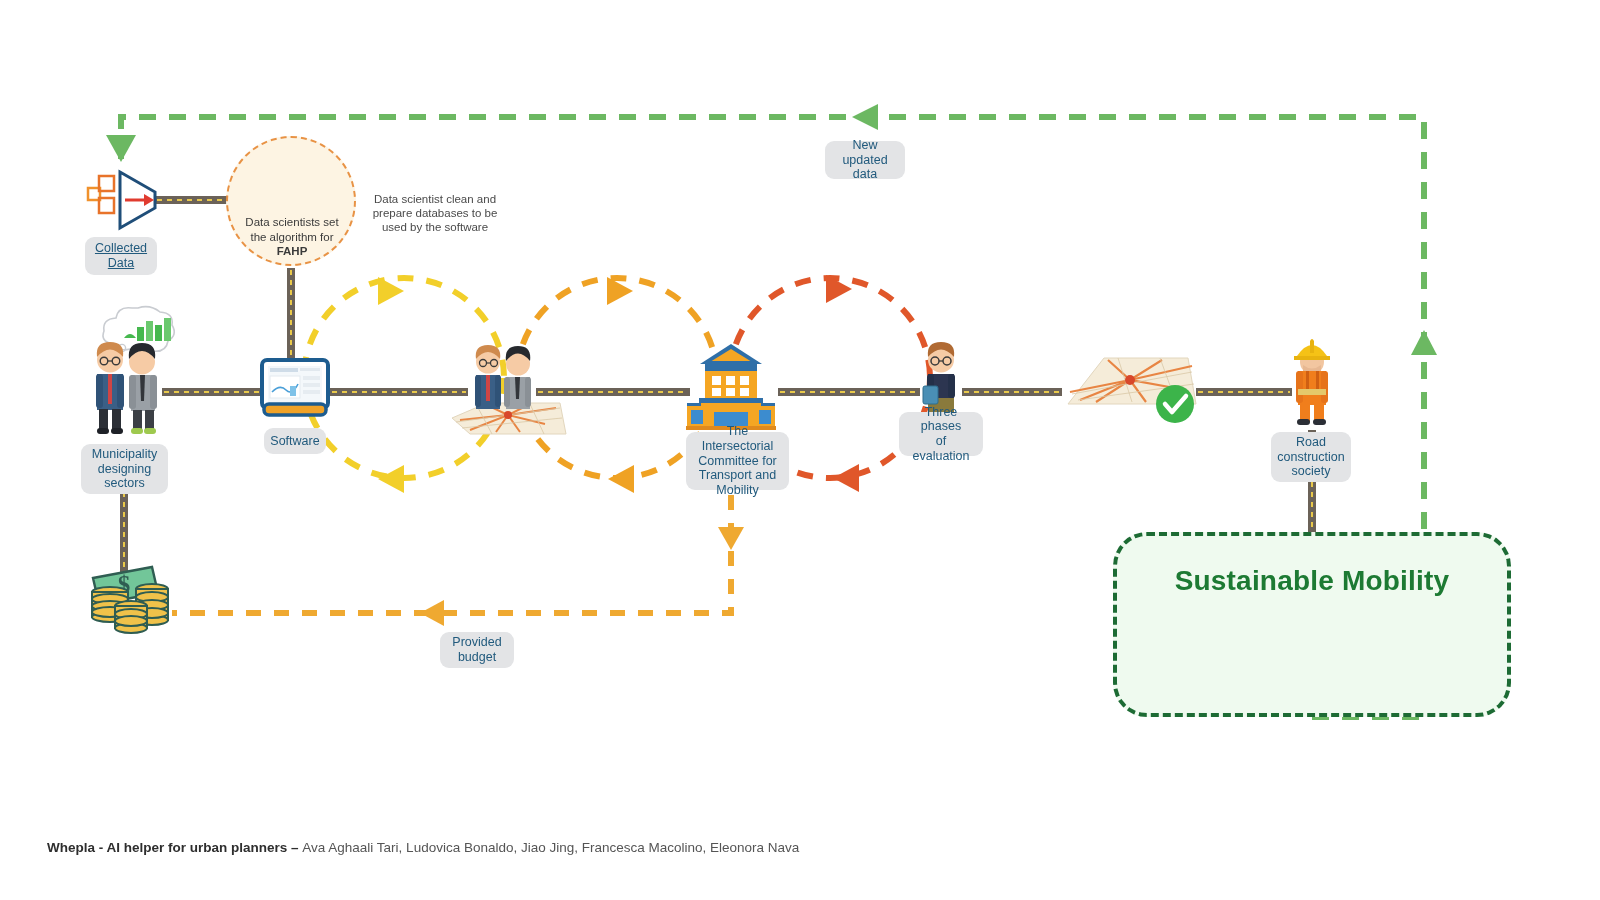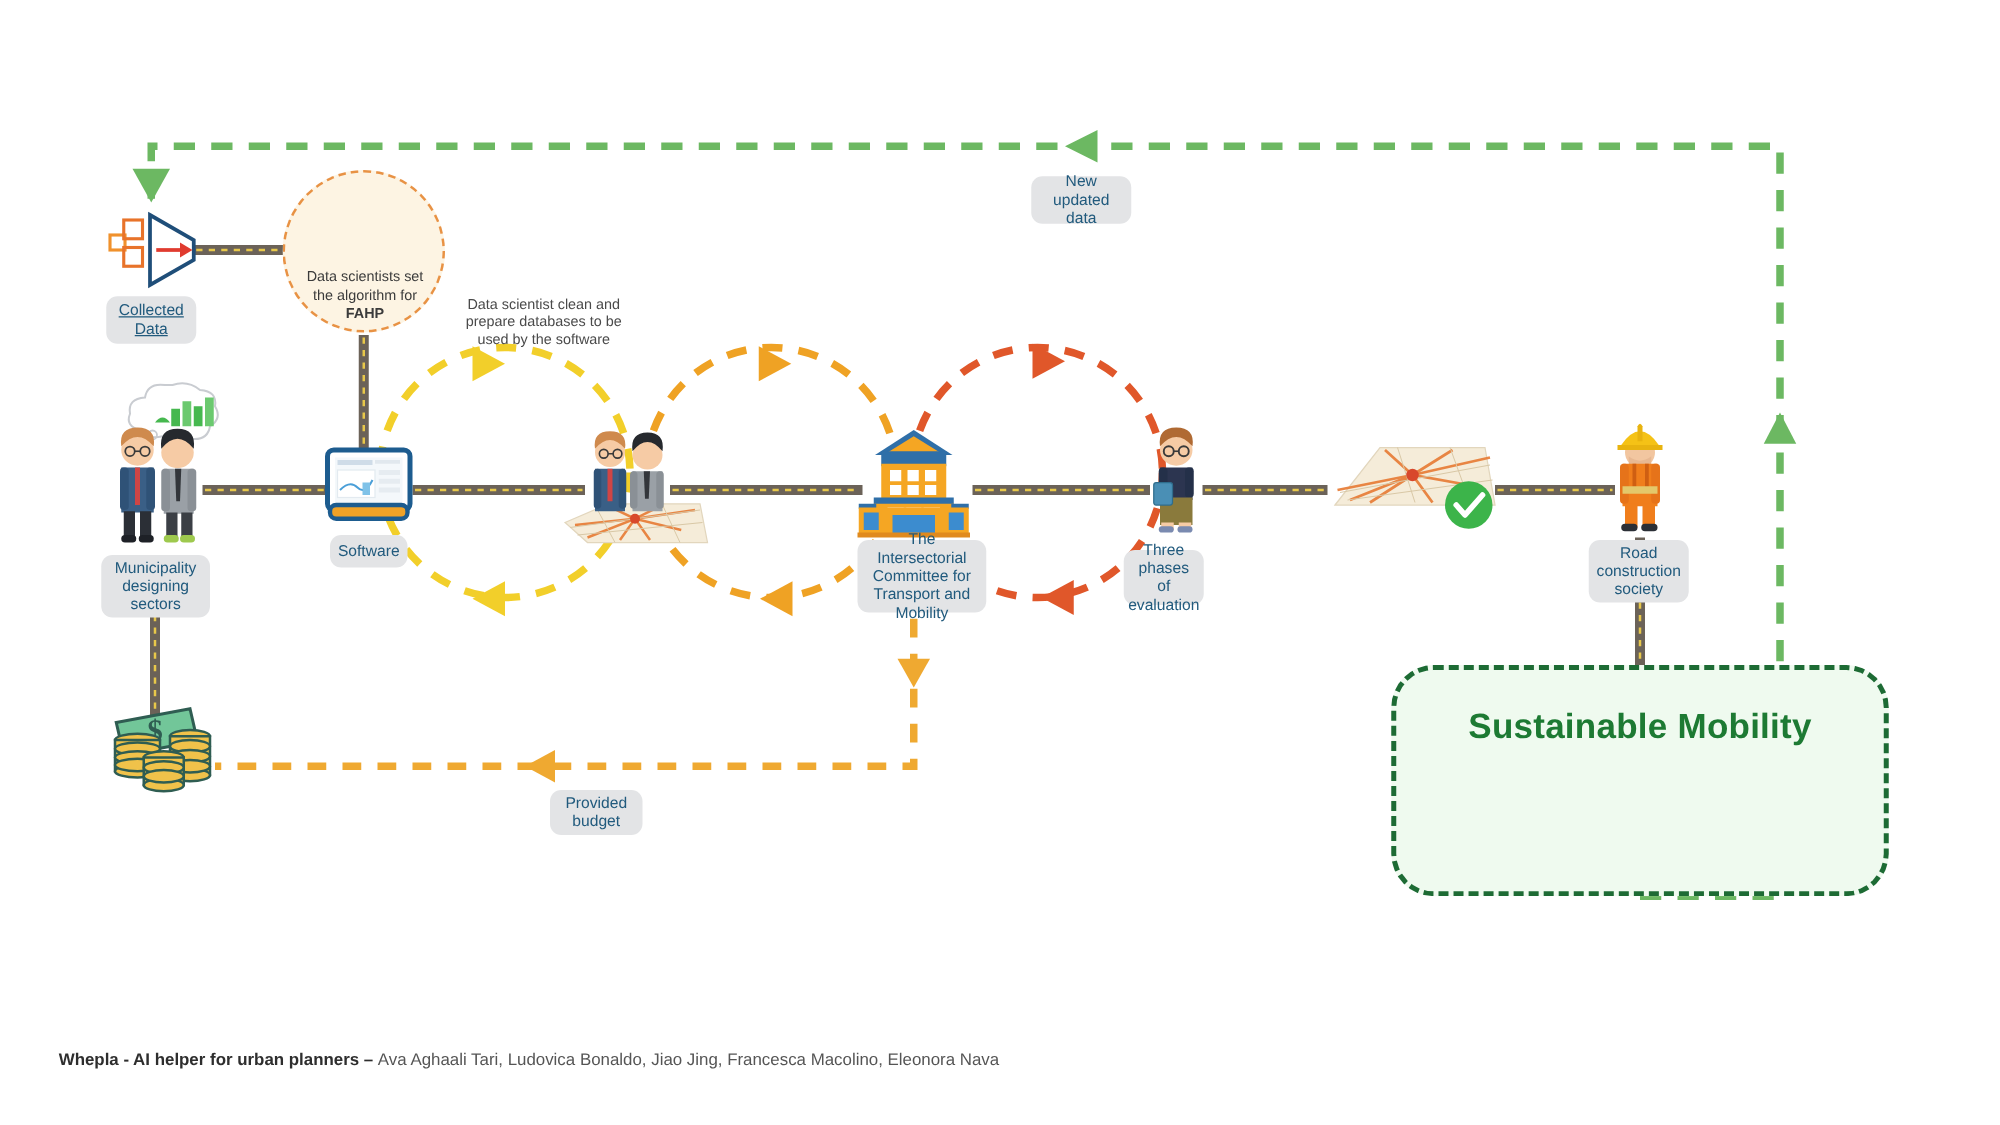--- a/index.html
+++ b/index.html
@@ -10,21 +10,21 @@
   svg.layer{position:absolute;left:0;top:0;width:1600px;height:900px;pointer-events:none;}
 
   
   .pill{position:absolute;background:#e3e4e6;border-radius:9px;color:#215a7d;
         font-size:12.5px;line-height:1.18;text-align:center;
         display:flex;align-items:center;justify-content:center;
         padding:1px 10px;box-sizing:border-box;font-weight:400;}
 
   
   .note{position:absolute;color:#4a4a4a;font-size:11.5px;line-height:1.22;
-        text-align:center;margin-top:45px;}
+        text-align:center;}
 
   
   .fahp-circle{position:absolute;left:226px;top:136px;width:130px;height:130px;
       border-radius:50%;background:#fdf4e3;border:2px dashed #e89244;
       box-sizing:border-box;}
   .fahp-text{position:absolute;left:232px;top:215px;width:120px;text-align:center;
       color:#3b3b3b;font-size:11.5px;line-height:1.28;}
 
   
   .sm-box{position:absolute;left:1113px;top:532px;width:398px;height:185px;
@@ -460,21 +460,21 @@
     <span style="white-space:pre-line">Software</span>
   </div>
 
   <div class="pill" style="left:686px;top:432px;width:103px;height:58px;">
     <span style="white-space:pre-line">The Intersectorial
 Committee for
 Transport and
 Mobility</span>
   </div>
 
-  <div class="pill" style="left:899px;top:440px;width:64px;height:44px;">
+  <div class="pill" style="left:899px;top:412px;width:84px;height:44px;">
     <span style="white-space:pre-line">Three phases
 of evaluation</span>
   </div>
 
   <div class="pill" style="left:1271px;top:432px;width:80px;height:50px;align-items:center;">
     <span style="white-space:pre-line">Road
 construction
 society</span>
   </div>
 

